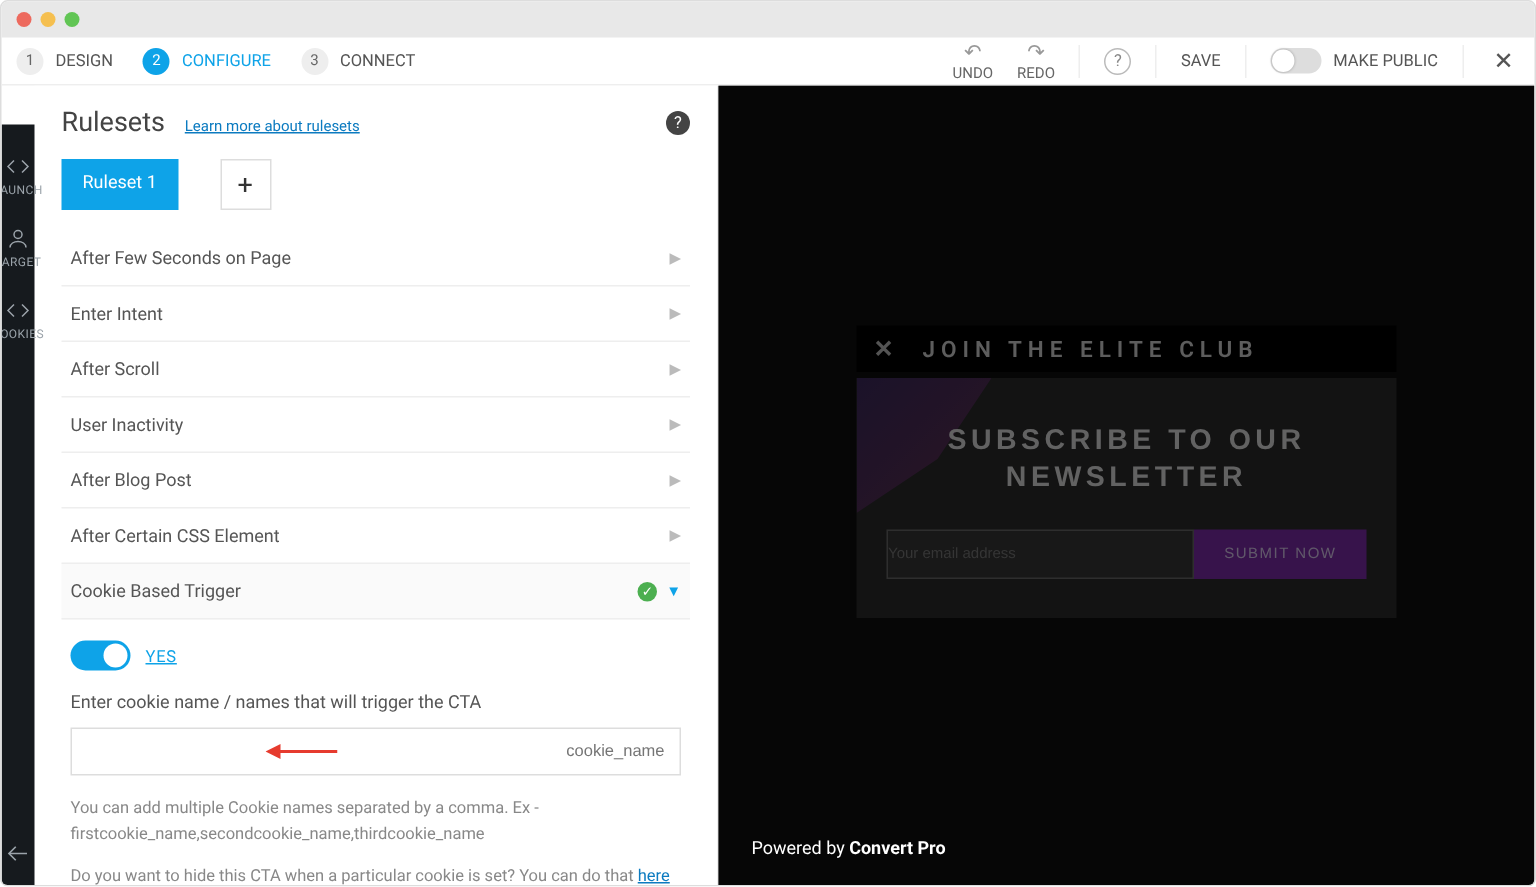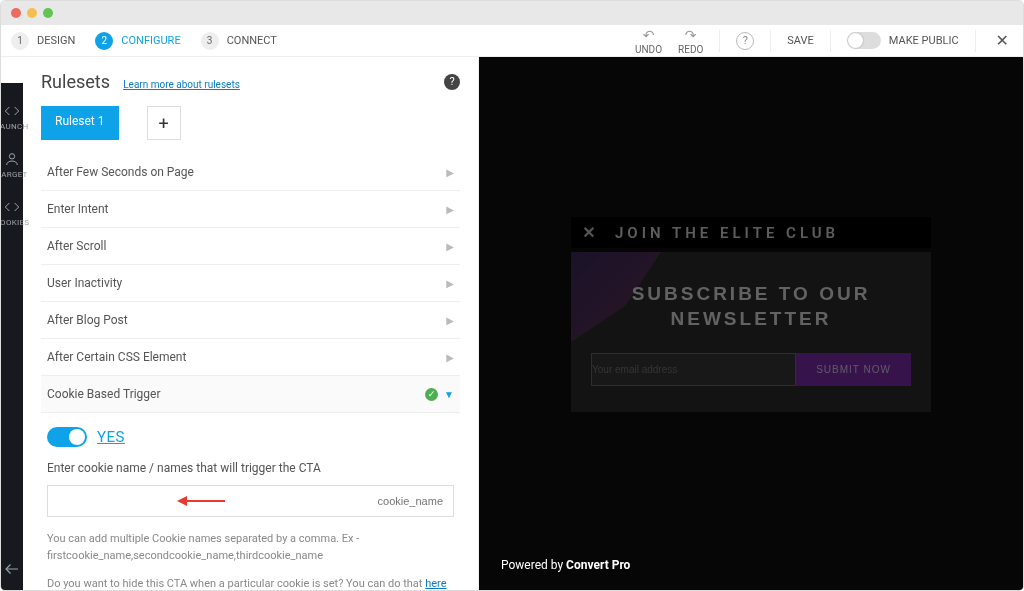--- a/index.html
+++ b/index.html
@@ -48,21 +48,21 @@
   .rule-row .chev { color: #bbb; font-size: 10px; }
   .rule-row.expanded { background: #fafafa; }
   .rule-row .status { display: flex; align-items: center; gap: 6px; }
   .check-ic { width: 13px; height: 13px; border-radius: 50%; background: #4caf50; color: #fff; display: flex; align-items: center; justify-content: center; font-size: 9px; }
   .caret-down { color: #0ea3e8; font-size: 10px; }
 
   .rule-body { padding: 14px 6px 10px; border-bottom: 1px solid #eee; font-size: 12px; color: #555; }
   .toggle-row { display: flex; align-items: center; gap: 10px; margin-bottom: 14px; }
   .toggle-on { width: 40px; height: 20px; border-radius: 11px; background: #0ea3e8; position: relative; cursor: pointer; }
   .toggle-on::after { content: ""; position: absolute; width: 16px; height: 16px; border-radius: 50%; background: #fff; top: 2px; right: 2px; }
-  .yes-label { color: #0ea3e8; font-size: 15px; letter-spacing: .5px; text-decoration: underline; }
+  .yes-label { color: #0ea3e8; font-size: 11px; letter-spacing: .5px; text-decoration: underline; }
   .field-label { margin-bottom: 10px; color: #555; font-size: 12px; }
   .input-wrap { position: relative; margin-bottom: 14px; }
   .cookie-input { width: 100%; border: 1px solid #ddd; padding: 9px 10px; font-size: 11px; color: #ef4444; text-align: right; }
   .arrow-red { position: absolute; left: 130px; top: 50%; transform: translateY(-50%); }
   .hint { font-size: 11px; color: #888; line-height: 1.5; margin-bottom: 12px; }
   .here-link { color: #0c7bc0; text-decoration: underline; }
 
   .preview { flex: 1; background: #0e0e0e; position: relative; display: flex; align-items: center; justify-content: center; }
   .preview-inner { position: absolute; top: 160px; left: 50%; transform: translateX(-50%); width: 360px; }
   .elite-bar { background: rgba(0,0,0,.85); color: #cfcfcf; padding: 6px 10px; display: flex; align-items: center; gap: 14px; font-size: 15px; letter-spacing: 4px; font-weight: 600; position: relative; }

